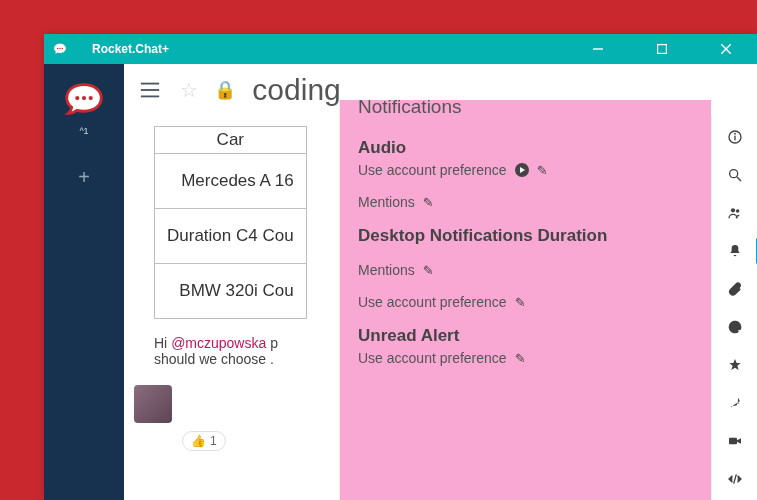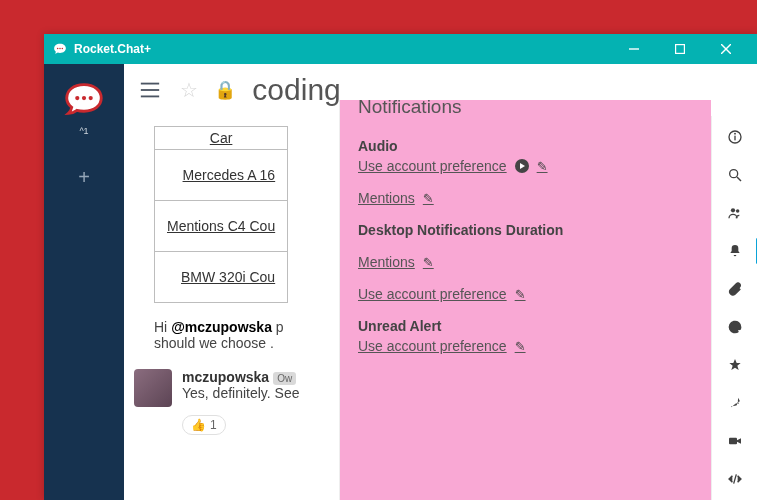--- a/index.html
+++ b/index.html
@@ -1,19 +1,19 @@
 <!DOCTYPE html>
 <html><head>
 <meta charset="utf-8">
 <style>
   * { box-sizing: border-box; margin: 0; padding: 0; }
   html, body { width: 757px; height: 500px; overflow: hidden; font-family: -apple-system, "Segoe UI", Arial, sans-serif; }
   .bg { background: #c9292e; width: 757px; height: 500px; position: relative; }
   .window { position: absolute; left: 44px; top: 34px; right: 0; bottom: 0; background: #fff; box-shadow: 0 0 8px rgba(0,0,0,.2); }
-  .titlebar { height: 30px; background: #04b2b2; display: flex; align-items: center; color: #fff; font-size: 12px; padding: 0 8px; }
+  .titlebar { height: 30px; background: #04b2b2; display: flex; align-items: center; color: #fff; font-size: 12px; padding: 0 8px; gap: 18px; }
   .titlebar .tb-icon { width: 16px; height: 16px; margin-right: 6px; display:flex;align-items:center;justify-content:center;}
   .titlebar .tb-icon svg { width:14px;height:14px;}
   .titlebar .title { flex: 1; font-weight: 600; }
   .winctrl { width: 46px; height: 30px; display: flex; align-items: center; justify-content: center; cursor: pointer; }
   .winctrl svg { width: 10px; height: 10px; stroke: #fff; stroke-width: 1.4; fill: none; }
 
   .app { position: absolute; top: 30px; left: 0; right: 0; bottom: 0; display: flex; }
   .leftbar { width: 80px; background: #16324f; display: flex; flex-direction: column; align-items: center; padding-top: 12px; }
   .logo { width: 48px; height: 48px; display:flex;align-items:center;justify-content:center; margin-bottom: 2px; }
   .logo svg { width: 46px; height: 46px; }
@@ -22,37 +22,37 @@
 
   .main { flex: 1; position: relative; background:#fff; }
   .header { height: 52px; display: flex; align-items: center; padding: 0 12px; gap: 16px; border-bottom: 1px solid #fff; }
   .hamburger { width: 28px; height: 22px; display:flex;align-items:center;justify-content:center;cursor:pointer;}
   .hamburger svg { width:22px;height:18px;stroke:#4b5563;stroke-width:2;}
   .star { color: #d6d6d6; font-size: 20px; }
   .lock { color: #bfbfbf; font-size: 18px; }
   .channel { font-size: 30px; color: #555; }
 
   .content { position: absolute; top: 52px; left: 0; right: 0; bottom: 0; overflow: hidden; padding: 10px 0 0 0; }
-  table.cars { border-collapse: collapse; margin-left: 30px; font-size: 14px; color:#333;text-decoration:underline;}
+  table.cars { border-collapse: collapse; margin-left: 30px; font-size: 17px; color:#333;}
   table.cars th, table.cars td { border: 1px solid #bdbdbd; padding: 17px 12px; text-align:right; white-space: nowrap;}
   table.cars th { font-weight: 400; text-align:center; padding:3px 40px;}
   .msg { margin: 16px 0 0 30px; font-size: 14px; color: #444; }
-  .msg a { color: #000000; text-decoration: none; font-weight: bold; }
+  .msg a { color: #be185d; text-decoration: none; }
   .entry { display: flex; margin: 18px 0 0 10px; gap: 10px; }
   .avatar { width: 38px; height: 38px; border-radius: 4px; background: linear-gradient(135deg,#8b6d7f,#5c4454); flex-shrink:0;}
   .entry .body { font-size: 14px; color: #444; }
   .uname { font-weight: 600; color: #333; margin-right: 4px;}
   .role { font-size: 10px; background: #d9d9d9; color:#666; padding: 1px 4px; border-radius: 3px; vertical-align: middle;}
   .react { margin: 8px 0 0 58px; display:inline-flex;align-items:center;gap:4px;border:1px solid #e0e0e0;border-radius:12px;padding:2px 8px;font-size:12px;color:#666;cursor:pointer;}
 
   .panel { position: absolute; top: 36px; right: 46px; bottom: 0; width: 372px; background: #f9a8d4; border-left: 1px solid #eee; padding: 0 18px 0 18px; z-index: 5; }
   .panel h2 { font-size: 19px; font-weight: 400; color: #555; margin-bottom: 20px; margin-top:-4px;}
   .sect { margin-bottom: 16px; }
-  .sect .lbl { font-size: 14px; font-weight: 700; color: #444; margin-bottom: 4px; }
-  .sect .val { font-size: 14px; color: #555; display:flex;align-items:center;gap:8px;text-decoration:underline;}
+  .sect .lbl { font-size: 17px; font-weight: 700; color: #444; margin-bottom: 4px; }
+  .sect .val { font-size: 14px; color: #555; display:flex;align-items:center;gap:8px;}
   .sect .val .ic { color:#444; font-size:13px; }
   .play-circ{width:14px;height:14px;border-radius:50%;background:#444;display:inline-flex;align-items:center;justify-content:center;}
   .play-circ::after{content:"";border-left:5px solid #fff;border-top:3px solid transparent;border-bottom:3px solid transparent;margin-left:1px;}
 
   .rightbar { position:absolute; top:52px; right:0; bottom:0; width:46px; background:#fff; border-left:1px solid #eee; display:flex;flex-direction:column;align-items:center; padding-top:2px; gap:0; z-index:6;}
   .ritem { width:46px;height:38px;display:flex;align-items:center;justify-content:center;color:#414141;cursor:pointer;position:relative;font-size:15px;}
   .ritem.active::after{content:"";position:absolute;right:-1px;top:6px;bottom:6px;width:3px;background:#0aa3d8;border-radius:2px;}
   .ritem svg{width:16px;height:16px;fill:#414141;}
 </style>
 </head>
@@ -119,37 +119,33 @@
         <div class="content">
           <table class="cars">
             <tbody>
                 <tr>
                   <th>Car</th>
                 </tr>
             <tr>
                   <td>Mercedes A 16</td>
                 </tr>
             <tr>
-                  <td>Mentions C4 Cou</td>
+                  <td>Duration C4 Cou</td>
                 </tr>
             <tr>
                   <td>BMW 320i Cou</td>
                 </tr>
           </tbody>
             </table>
           <div class="msg">
             <span>Hi </span><a href="#">@mczupowska</a><span> p</span><br>
             <span>should we choose .</span>
           </div>
           <div class="entry">
             <div class="avatar"></div>
-            <div class="body">
-              <span class="uname">mczupowska</span><span class="role">Ow</span>
-              <div>Yes, definitely. See</div>
-            </div>
           </div>
           <div class="react">
             <span>👍</span>
             <span>1</span>
           </div>
         </div>
 
         <div class="panel">
           <h2>Notifications</h2>
 

